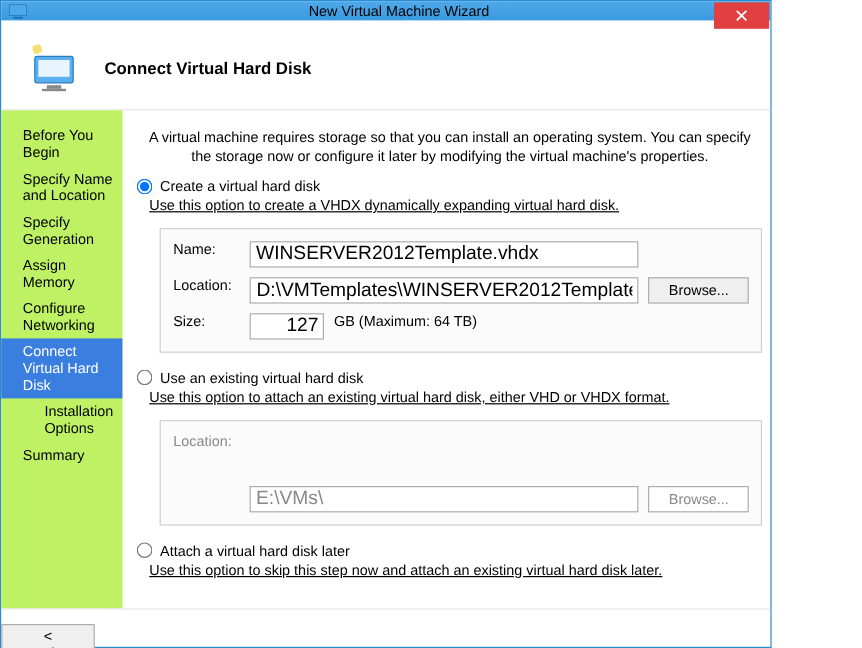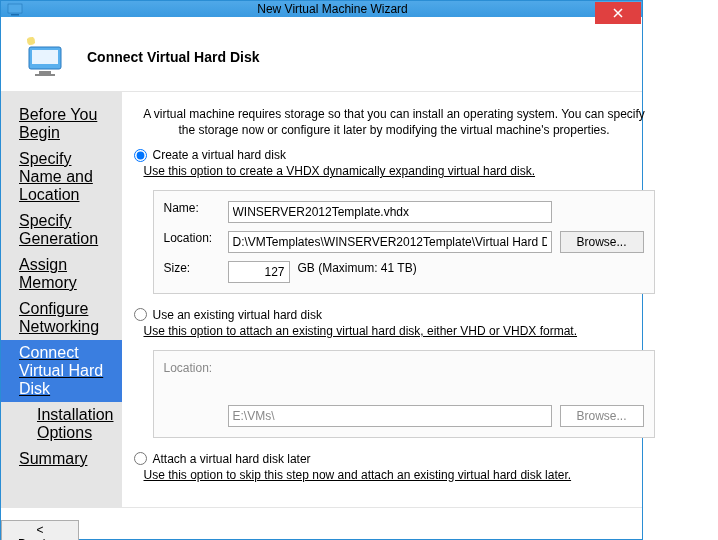--- a/index.html
+++ b/index.html
@@ -10,40 +10,40 @@
   .titlebar .icon { width:16px; height:16px; margin-left:6px; }
   .titlebar .title { flex:1; text-align:center; font-size:12px; color:#000; }
   .titlebar .close { width:46px; height:22px; background:#e04040; color:#fff; display:flex; align-items:center; justify-content:center; font-size:12px; font-family:sans-serif; position:absolute; right:1px; top:1px; }
   .titlebar .close svg { width:10px; height:10px; stroke:#fff; stroke-width:1.5; }
 
   .header-area { padding: 16px 20px 10px 20px; display:flex; align-items:center; gap:18px; }
   .header-icon { width:48px; height:48px; }
   .page-title { font-size:14px; font-weight:bold; color:#000; }
 
   .body-area { flex:1; display:flex; border-top:1px solid #e5e5e5; }
-  .sidebar { width:195px; background:#e5e5e5; padding-top:10px; font-size:16px;text-decoration:underline; }
+  .sidebar { width:195px; background:#bef264; padding-top:10px; font-size:12px; }
   .sidebar-item { padding:4px 8px 4px 18px; color:#000; cursor:default; }
   .sidebar-item.selected { background:#3a7ee0; color:#fff; }
   .sidebar-sub { padding-left:36px; }
 
   .content { flex:1; padding:14px 20px 10px 12px; font-size:12px; color:#000; }
   .intro { line-height:1.35; margin-bottom:10px;text-align:center; }
 
   .opt-block { margin-bottom:14px; }
   .opt-head { display:flex; align-items:center; gap:6px; }
   .opt-head input[type=radio] { width:13px; height:13px; }
   .opt-desc { margin-left:10px; margin-top:2px; line-height:1.3;text-decoration:underline; }
   .disabled { color:#888; }
 
   .fieldbox { border:1px solid #d0d0d0; background:#fbfbfb; margin-left:19px; margin-top:10px; padding:10px 10px; }
   .fieldbox.disabled-box input, .fieldbox.disabled-box button { color:#888; background:#fff;margin-top:44px; }
   .frow { display:flex; align-items:flex-start; gap:8px; margin-bottom:8px; }
   .frow:last-child { margin-bottom:0; }
   .flabel { width:56px; }
-  .tinput { border:1px solid #adadad; font-size:12px; padding:2px 4px; background:#fff; height:22px; }
+  .tinput { border:1px solid #adadad; font-size:16px; padding:2px 4px; background:#fff; height:22px; }
   .btn { background:#efefef; border:1px solid #adadad; font-size:12px; padding:2px 16px; height:22px; }
   .btn:disabled { color:#888; }
   .size-suffix { font-size:12px; }
 
   .footer { padding:12px 18px 14px 0; display:flex; justify-content:flex-end; gap:8px; border-top:1px solid #e5e5e5;flex-direction:column; }
   .footer .btn { width:78px; height:24px; }
   .footer .btn.default { border:1px solid #2a8dd4; box-shadow:inset 0 0 0 1px #8ec8f0;font-weight:bold; }
 </style>
 </head>
 <body>
@@ -106,21 +106,21 @@
             <input class="tinput" style="width: 324px;" value="WINSERVER2012Template.vhdx">
           </div>
           <div class="frow">
             <span class="flabel">Location:</span>
             <input class="tinput" style="width: 324px;" value="D:\VMTemplates\WINSERVER2012Template\Virtual Hard Disks\">
             <button class="btn">Browse...</button>
           </div>
           <div class="frow">
             <span class="flabel">Size:</span>
             <input class="tinput" style="width: 62px; text-align: right;" value="127">
-            <span class="size-suffix">GB (Maximum: 41 TB)</span>
+            <span class="size-suffix">GB (Maximum: 64 TB)</span>
           </div>
         </div>
       </div>
 
       <div class="opt-block">
         <label class="opt-head">
           <input type="radio" name="vhdopt" style="">
           <span>Use an existing virtual hard disk</span>
         </label>
         <div class="opt-desc">Use this option to attach an existing virtual hard disk, either VHD or VHDX format.</div>

